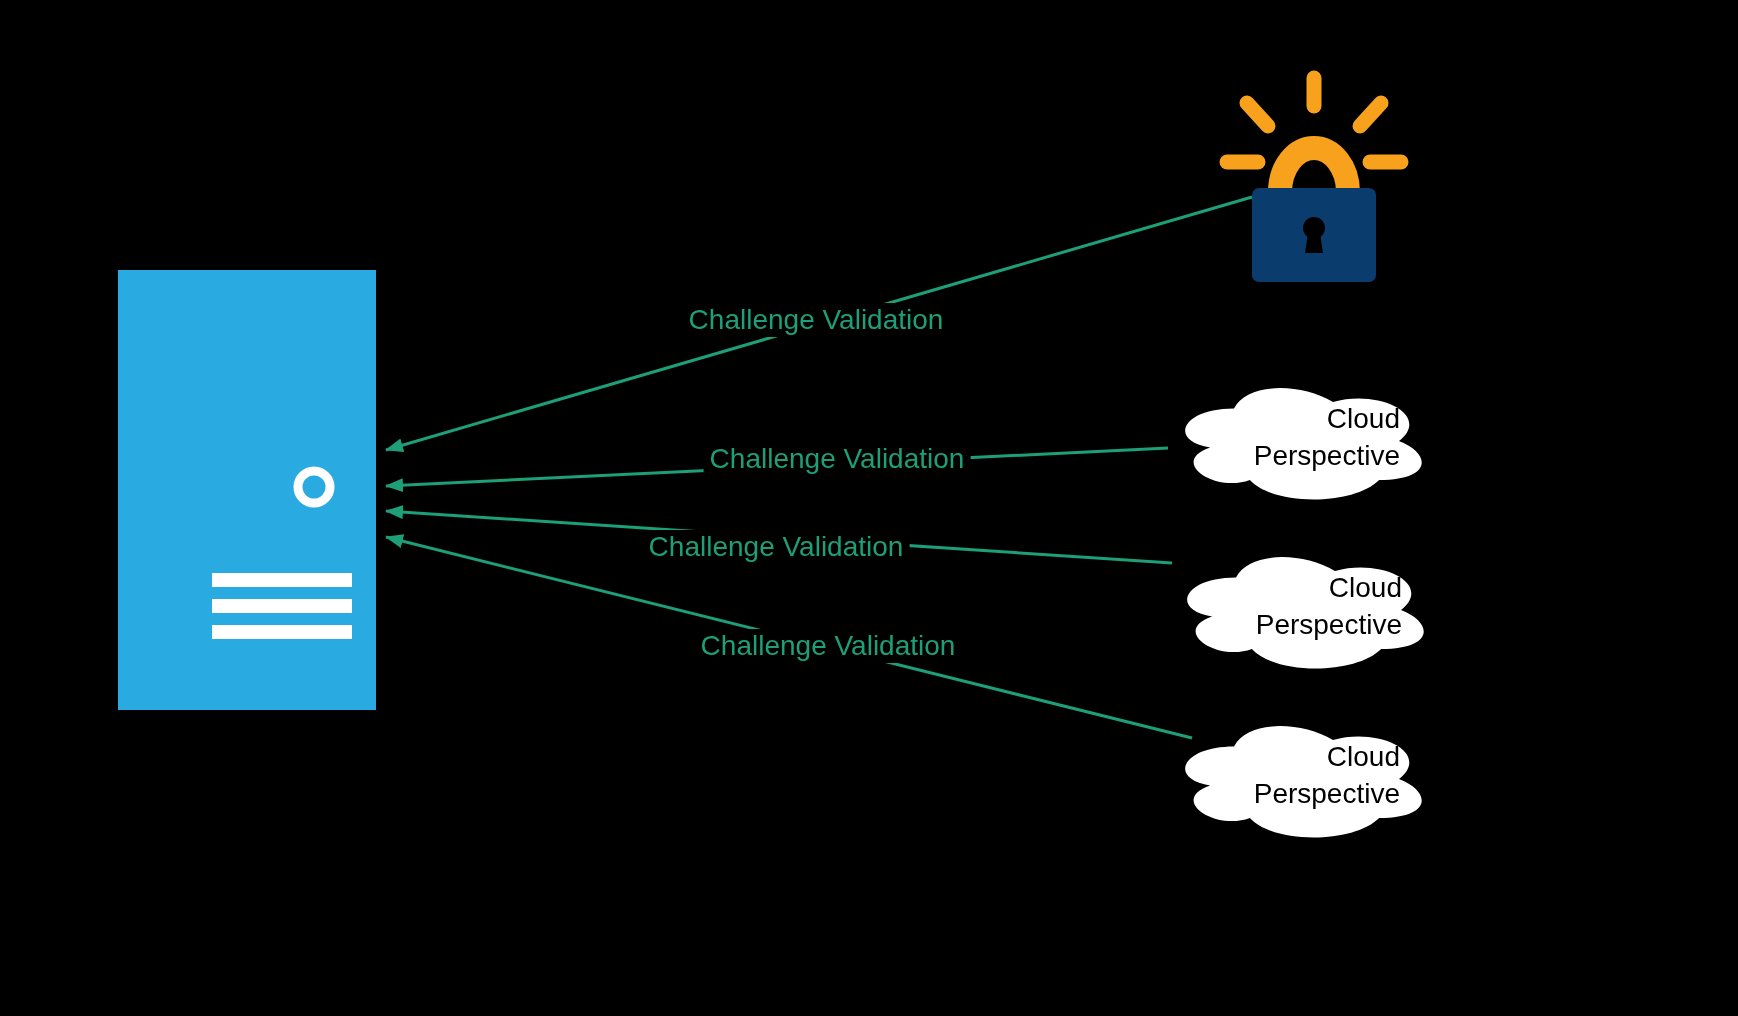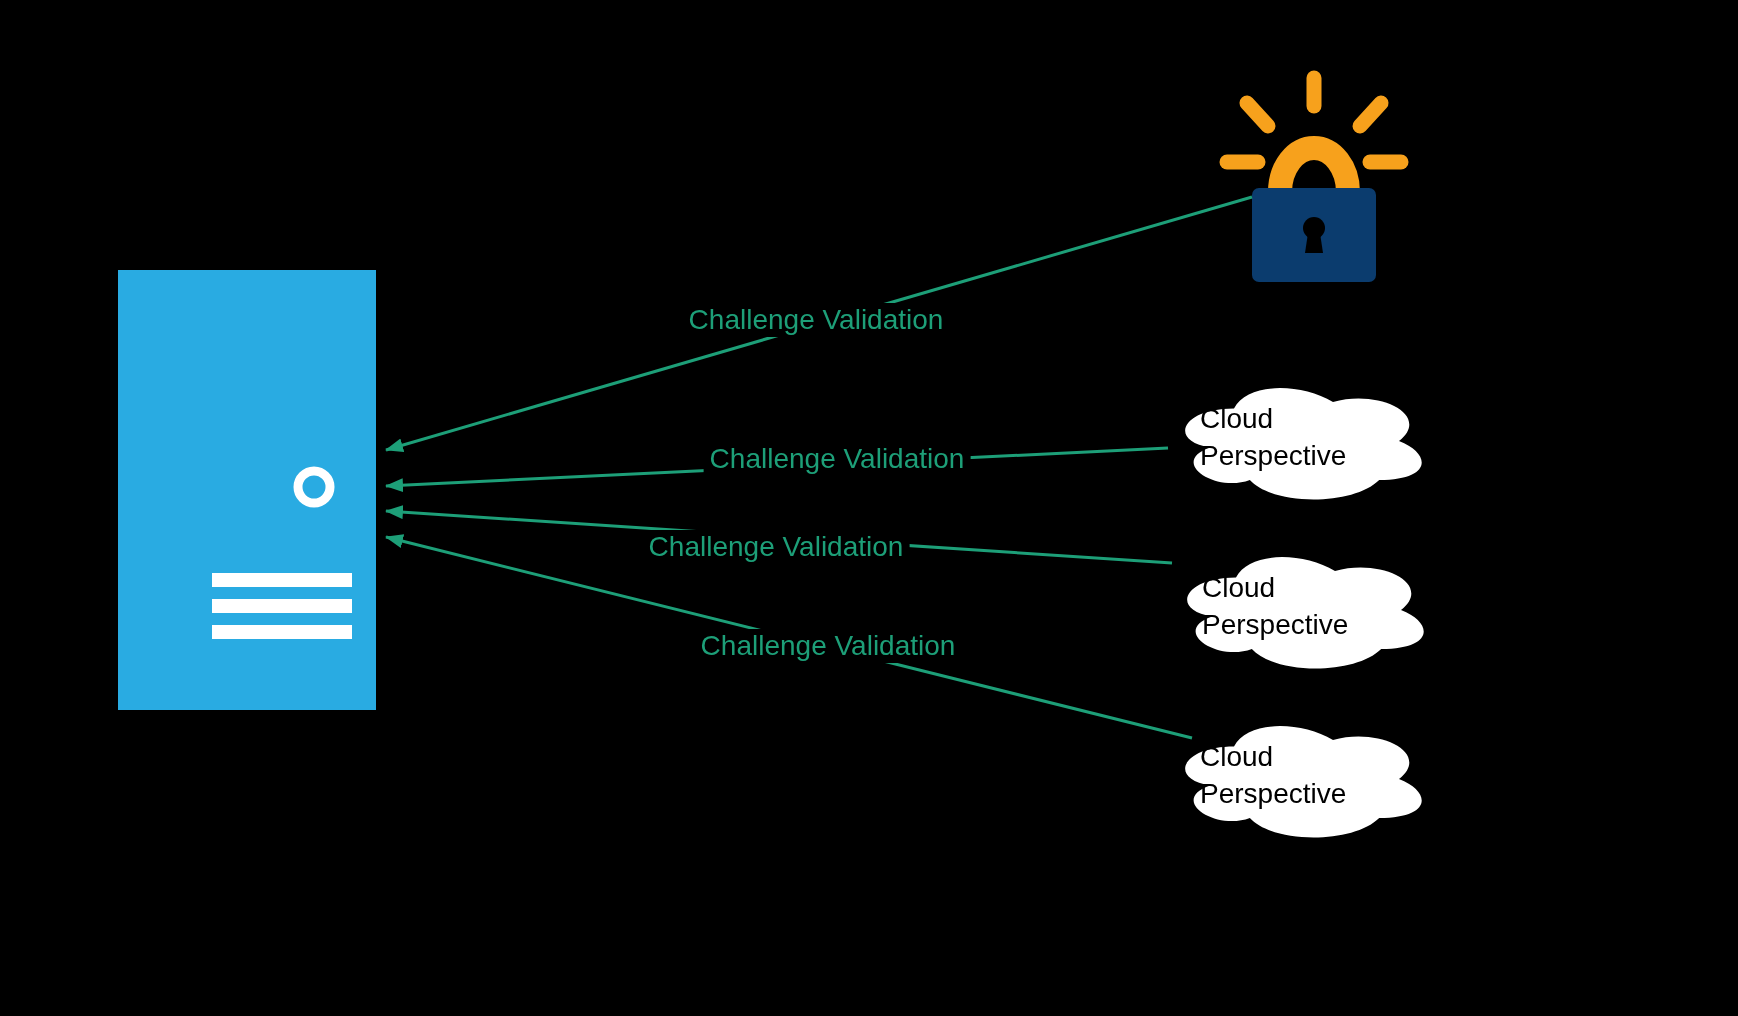--- a/index.html
+++ b/index.html
@@ -37,21 +37,21 @@
     font-size: 28px;
     background: var(--background, #000000);
     padding: 1px 6px;
     white-space: nowrap;
   }
   .cloud-label {
     position: absolute;
     transform: translate(-50%, -50%);
     color: var(--cloud-text, #000000);
     font-size: 28px;
-    text-align: left;
+    text-align: right;
     width: 200px;
     line-height: 1.32;
   }
 </style>
 </head>
 <body>
 
 <div class="canvas">
 
   <svg class="diagram-svg" width="1738" height="1016" viewBox="0 0 1738 1016">

